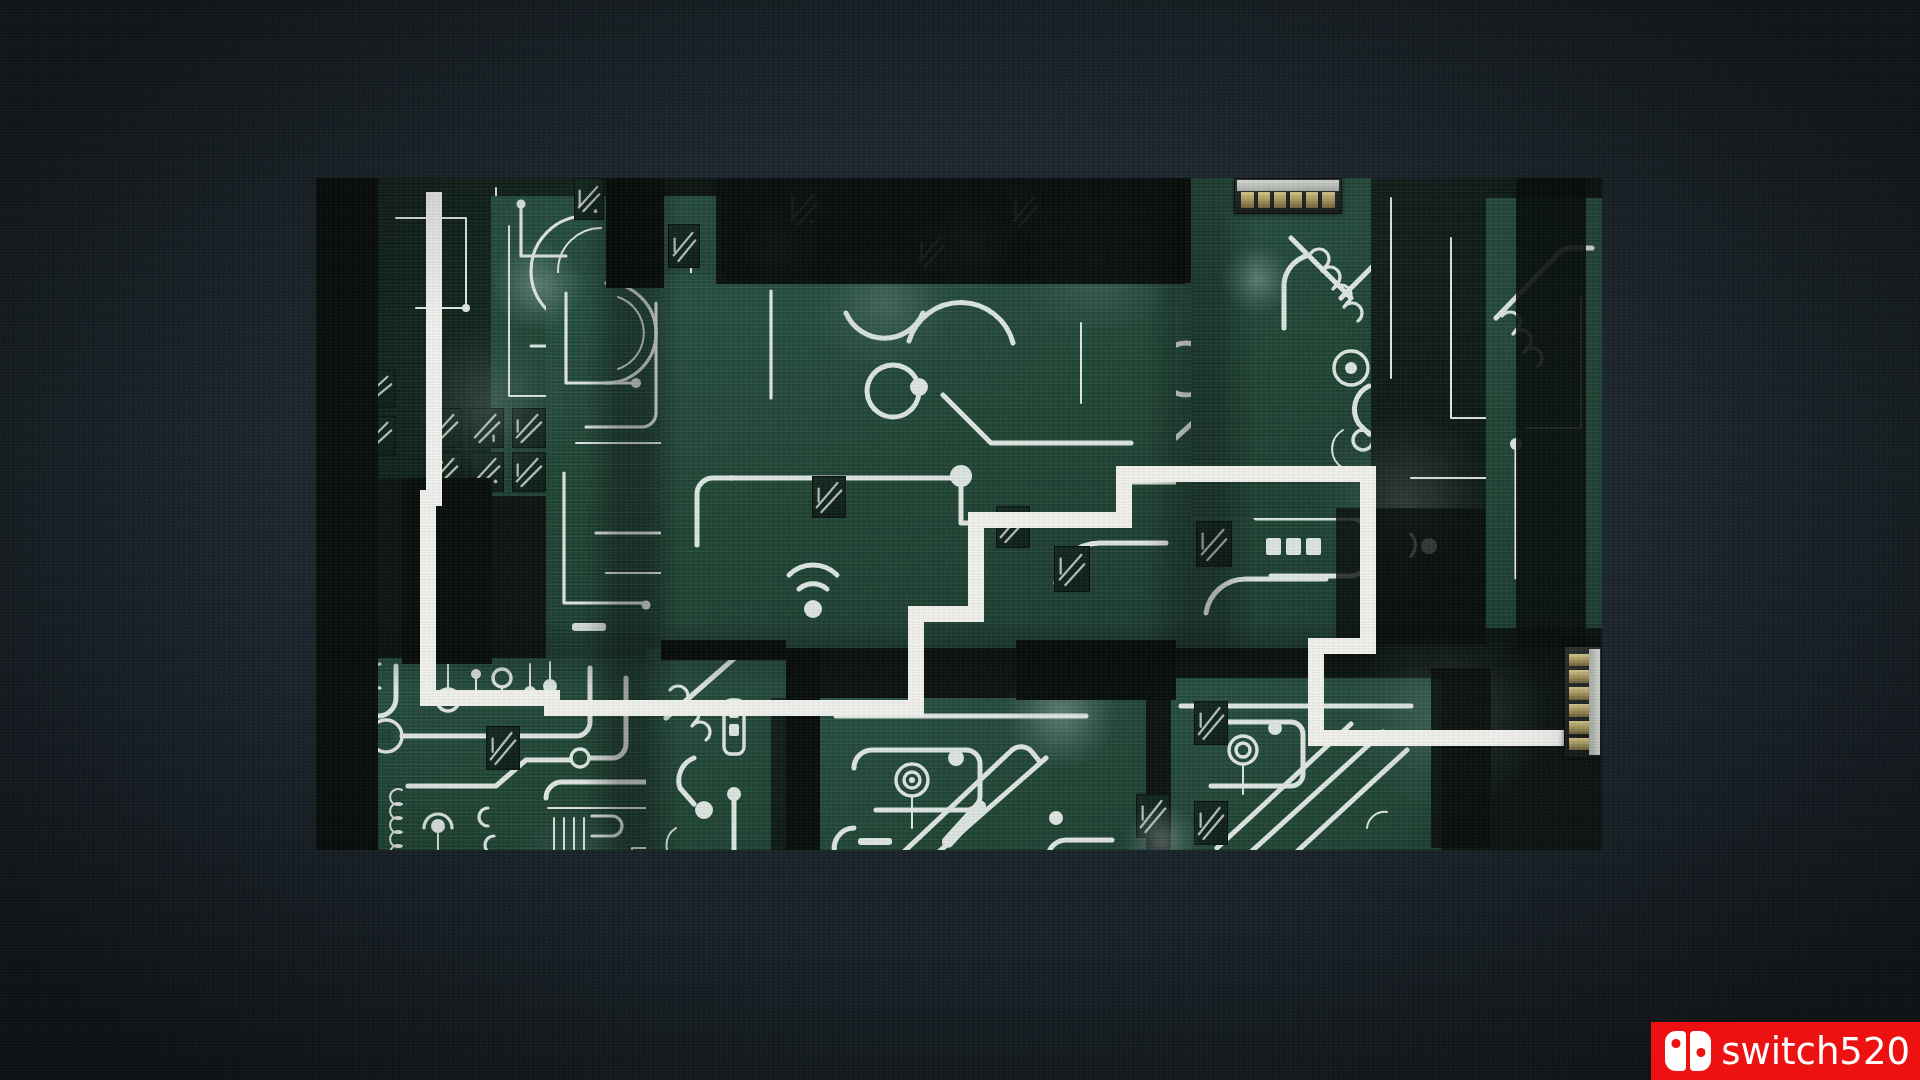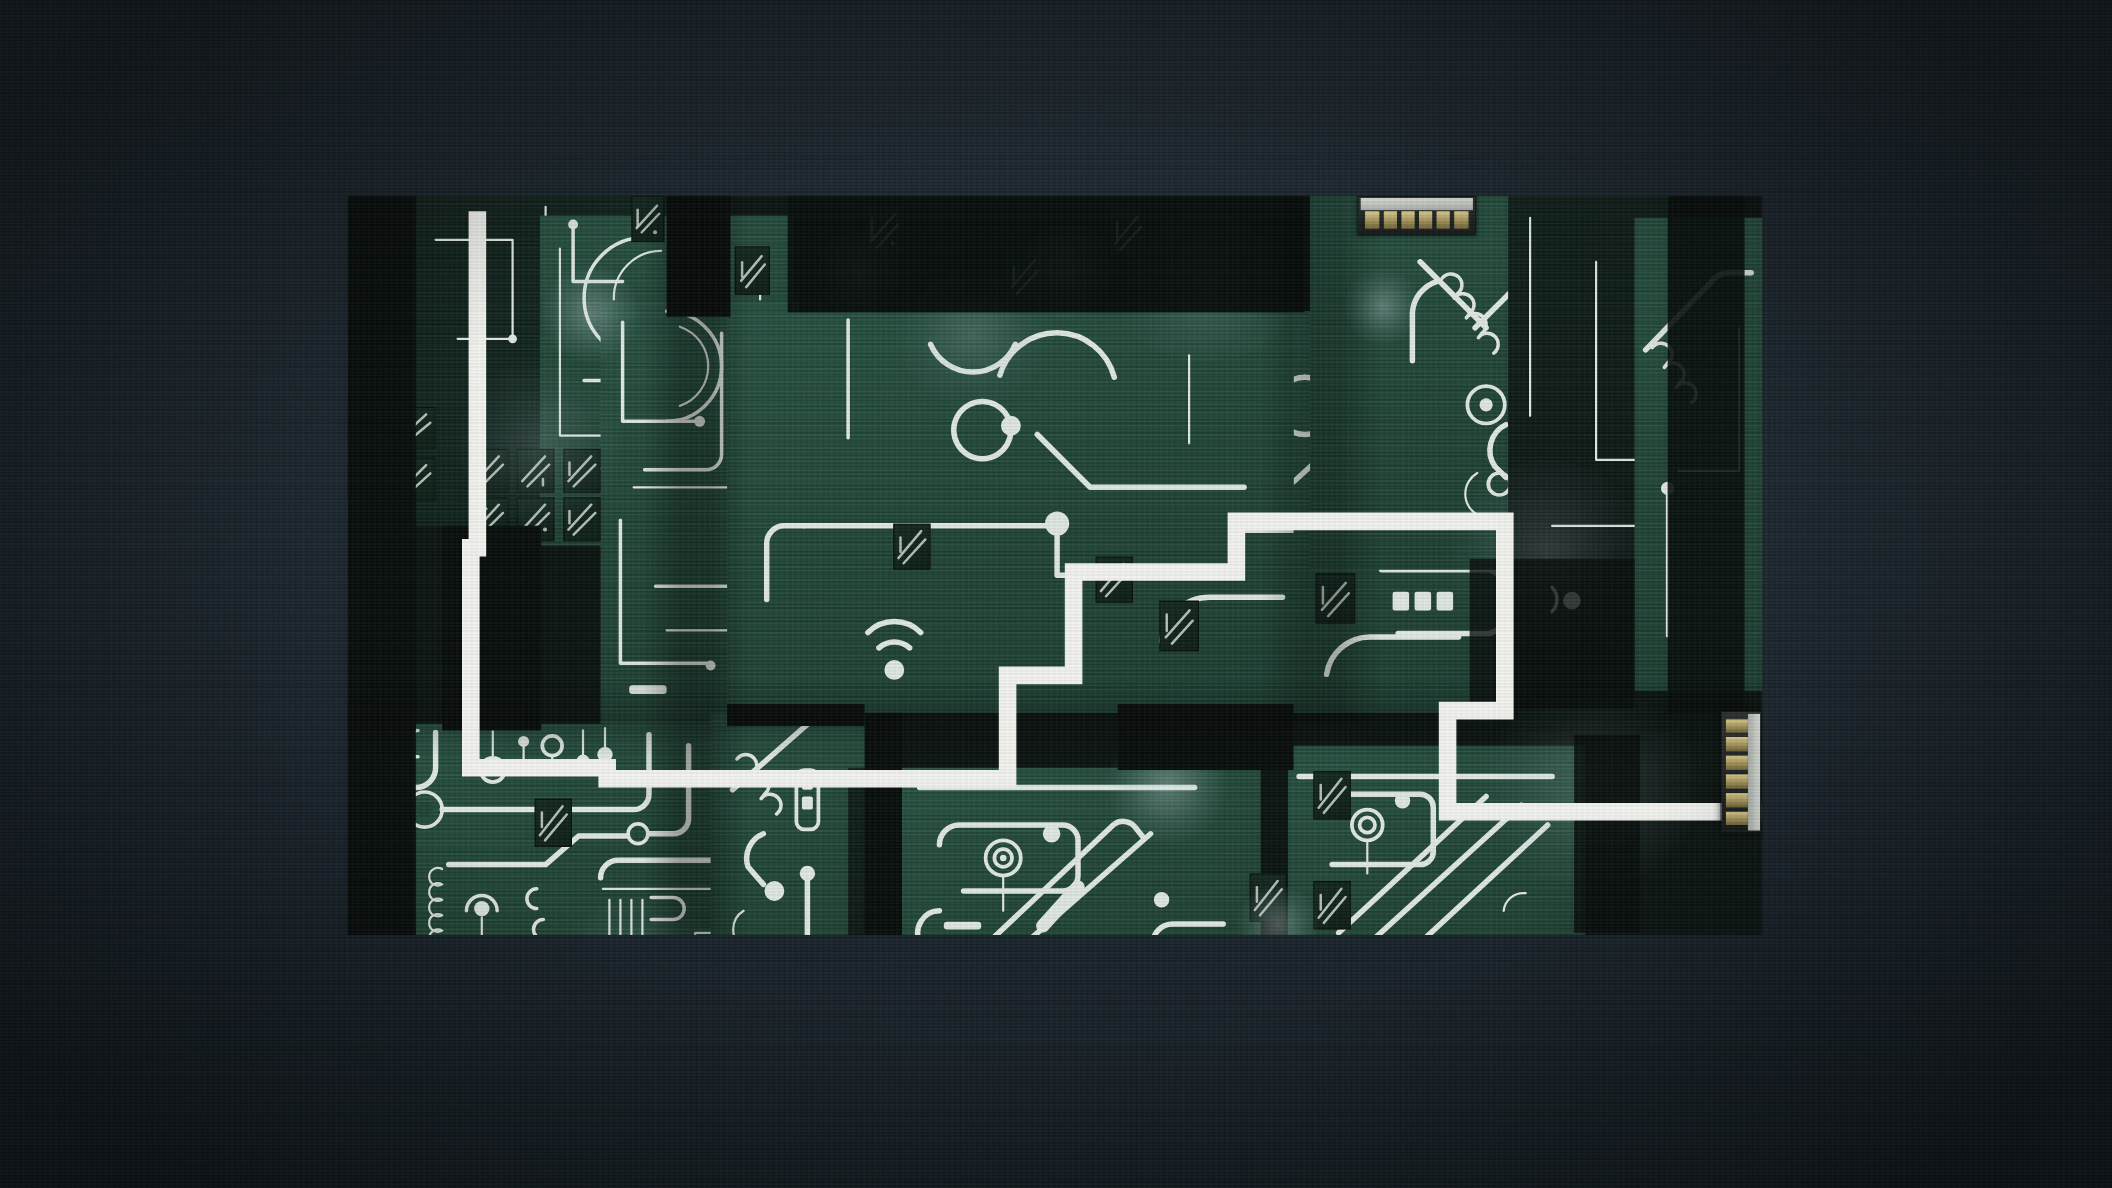--- a/index.html
+++ b/index.html
@@ -696,14 +696,25 @@
                L 1000 560
                L 1286 560"></path>
     </svg>
 
   </div>
 
   <div id="weave"></div>
   <div id="scanlines"></div>
   <div id="vignette"></div>
 
+  <div id="watermark">
+    <div class="joycons">
+      <div class="jc left">
+          <span class="dot"></span>
+        </div>
+      <div class="jc right">
+          <span class="dot"></span>
+        </div>
+    </div>
+    <div class="wm-text">switch520</div>
+  </div>
 
 </div>
 
 </body></html>

